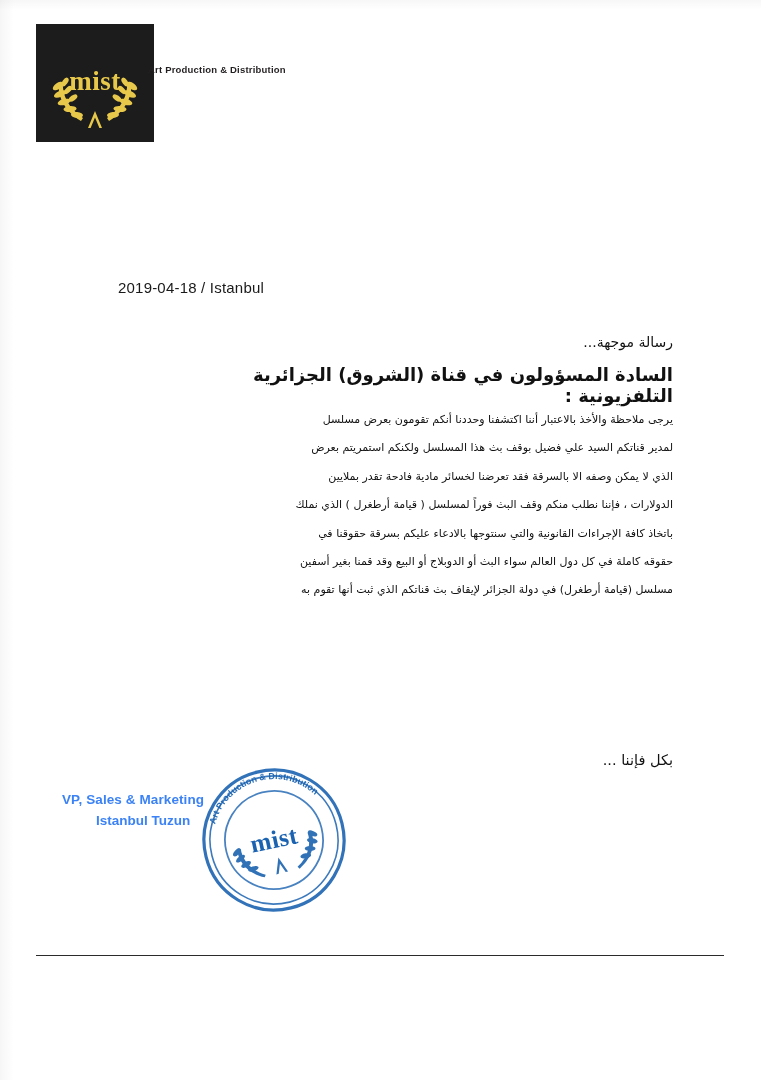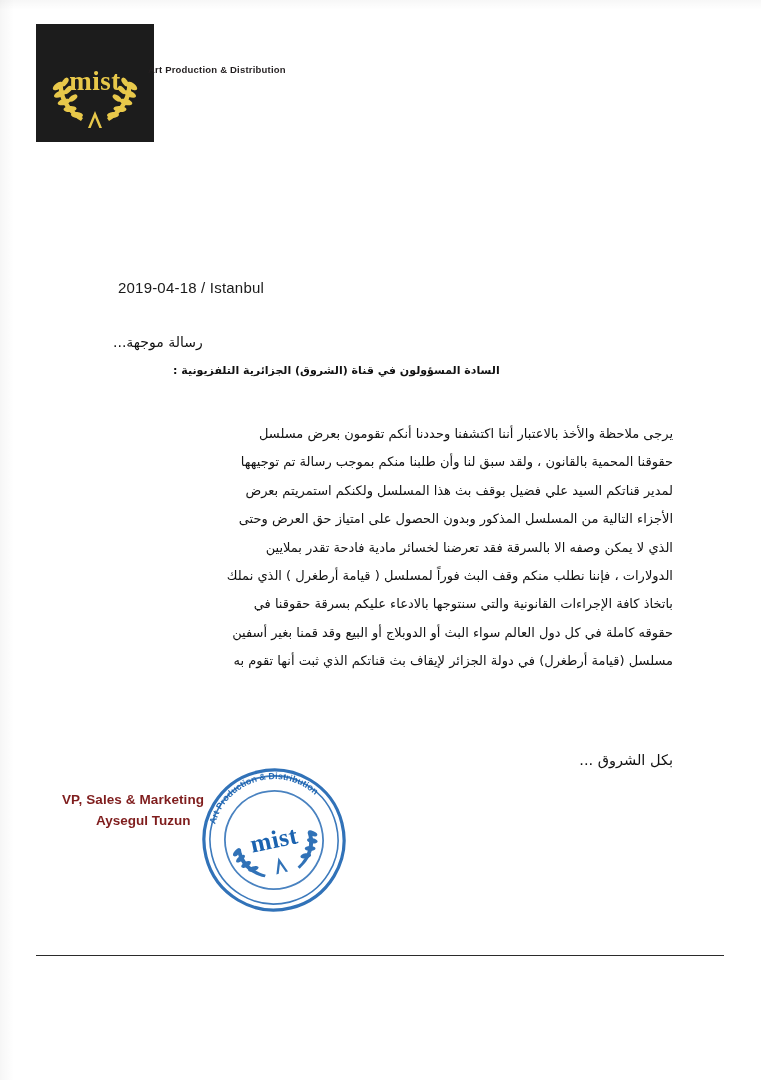--- a/index.html
+++ b/index.html
@@ -69,64 +69,64 @@
     top: 279px;
     font-size: 15px;
     color: #1a1a1a;
     letter-spacing: 0.2px;
   }
   .date-line .sep { color: #1a1a1a; }
 
   
   .ar {
     direction: rtl;
-    text-align: left;
+    text-align: right;
     font-family: "DejaVu Sans", sans-serif;
     color: #111111;
   }
   .subject-note {
     position: absolute;
     right: 88px;
     top: 334px;
     width: 560px;
     font-size: 14px;
   }
   .salutation {
     position: absolute;
     right: 88px;
     top: 364px;
     width: 500px;
+    font-size: 18px;
+    font-weight: bold;
+  }
+  .body-para {
+    position: absolute;
+    right: 88px;
+    top: 406px;
+    width: 560px;
     font-size: 11px;
-    font-weight: bold;
-  }
-  .body-para {
-    position: absolute;
-    right: 88px;
-    top: 420px;
-    width: 560px;
-    font-size: 13px;
     line-height: 28.4px;
     text-align: justify;
     text-justify: inter-word;
   }
   .closing {
     position: absolute;
     right: 88px;
     top: 752px;
     font-size: 14.5px;
   }
 
   
   .sig-block {
     position: absolute;
     left: 62px;
     top: 789px;
     font-size: 13.5px;
     font-weight: bold;
-    color: #7f1d1d;
+    color: #3b82f6;
     line-height: 21px;
   }
   .sig-role { letter-spacing: 0.1px; }
   .sig-name { padding-left: 34px; }
 
   
   .stamp {
     position: absolute;
     left: 196px;
     top: 762px;
@@ -223,35 +223,33 @@
     <span class="sep">/</span>
     <span>Istanbul</span>
   </div>
 
   <div class="ar subject-note">رسالة موجهة...</div>
 
   <div class="ar salutation">السادة المسؤولون في قناة (الشروق) الجزائرية التلفزيونية  :</div>
 
   <div class="ar body-para">
     <div>يرجى ملاحظة والأخذ بالاعتبار أننا اكتشفنا وحددنا أنكم تقومون بعرض مسلسل</div>
-    <div>حقوقنا المحمية بالقانون ، ولقد سبق لنا وأن طلبنا منكم بموجب رسالة تم توجيهها</div>
     <div>لمدير قناتكم السيد علي فضيل بوقف بث هذا المسلسل ولكنكم استمريتم بعرض</div>
-    <div>الأجزاء التالية من المسلسل المذكور وبدون الحصول على امتياز حق العرض وحتى</div>
     <div>الذي لا يمكن وصفه الا بالسرقة فقد تعرضنا لخسائر مادية فادحة تقدر بملايين</div>
     <div>الدولارات ، فإننا نطلب منكم وقف البث فوراً لمسلسل ( قيامة أرطغرل ) الذي نملك</div>
     <div>باتخاذ كافة الإجراءات القانونية والتي سنتوجها بالادعاء عليكم بسرقة حقوقنا في</div>
     <div>حقوقه كاملة في كل دول العالم سواء البث أو الدوبلاج أو البيع وقد قمنا بغير أسفين</div>
     <div>مسلسل (قيامة أرطغرل) في دولة الجزائر لإيقاف بث قناتكم الذي ثبت أنها تقوم به</div>
   </div>
 
-  <div class="ar closing">بكل الشروق ...</div>
+  <div class="ar closing">بكل فإننا ...</div>
 
   <div class="sig-block">
     <div class="sig-role">VP, Sales &amp; Marketing</div>
-    <div class="sig-name">Aysegul Tuzun</div>
+    <div class="sig-name">Istanbul Tuzun</div>
   </div>
 
   <div class="stamp">
     <svg viewBox="0 0 156 156" width="156" height="156">
       <defs>
         <path id="ringpath" d="M78,78 m-61,0 a61,61 0 1,1 122,0 a61,61 0 1,1 -122,0"></path>
       </defs>
       <circle cx="78" cy="78" r="70" fill="none" stroke="#1b63b0" stroke-width="3.2" opacity="0.9"></circle>
       <circle cx="78" cy="78" r="64" fill="none" stroke="#1b63b0" stroke-width="1.6" opacity="0.85"></circle>
       <circle cx="78" cy="78" r="49" fill="none" stroke="#1b63b0" stroke-width="1.8" opacity="0.8"></circle>

